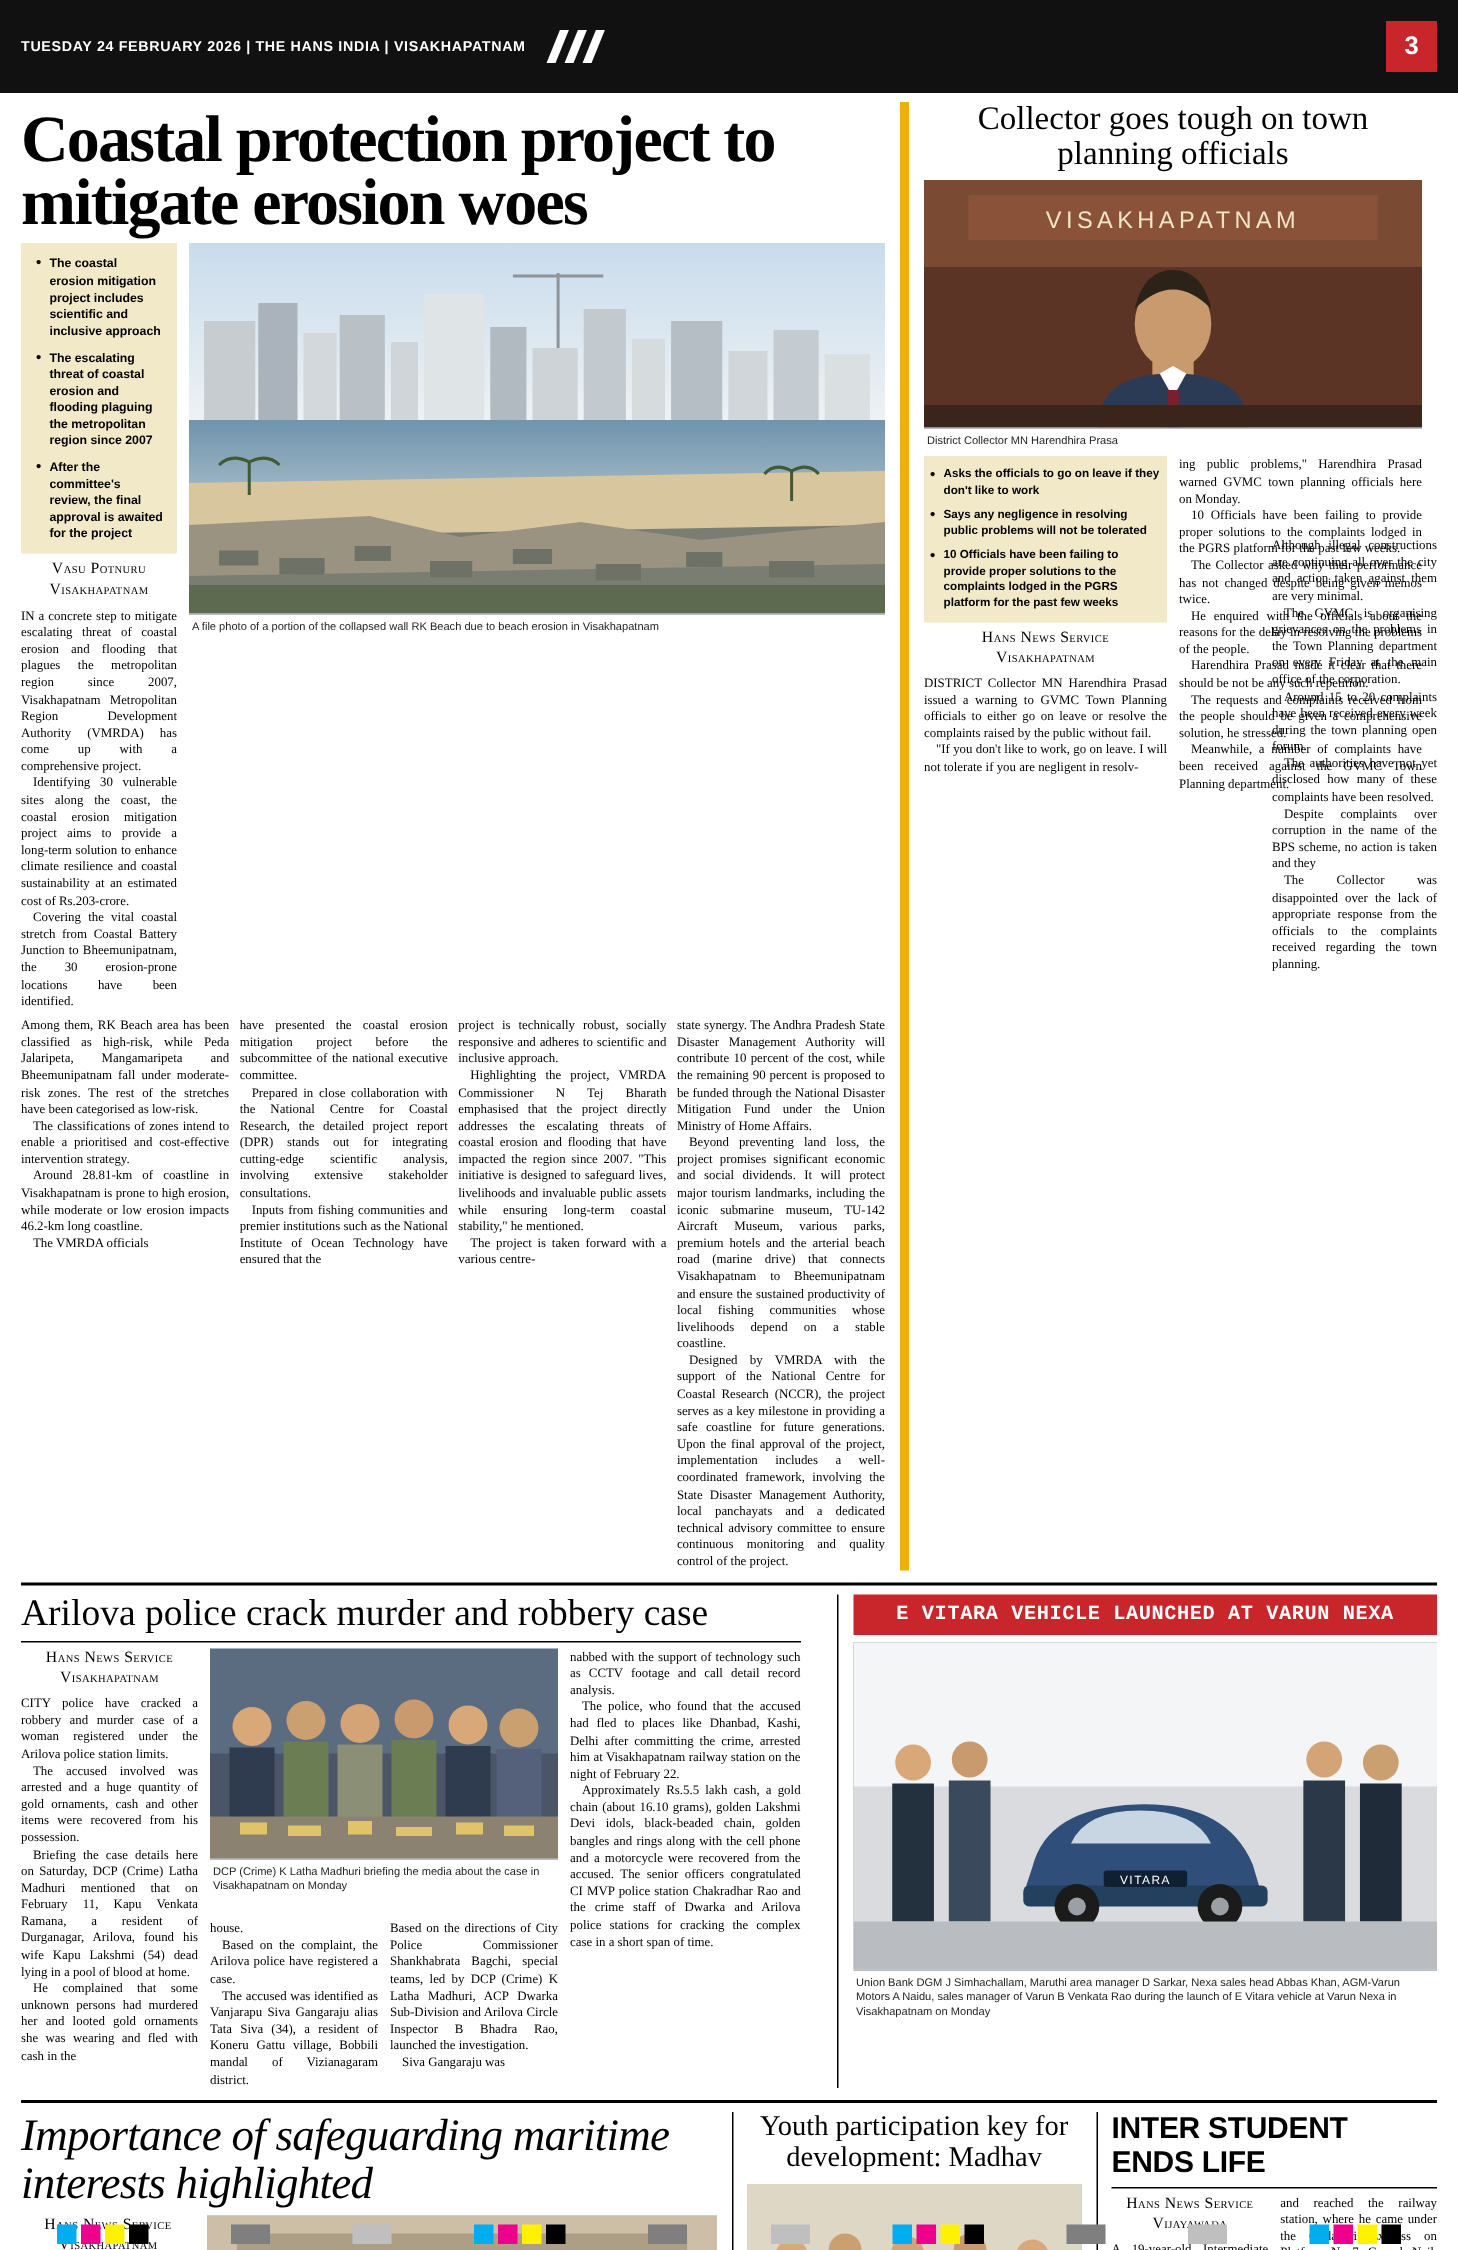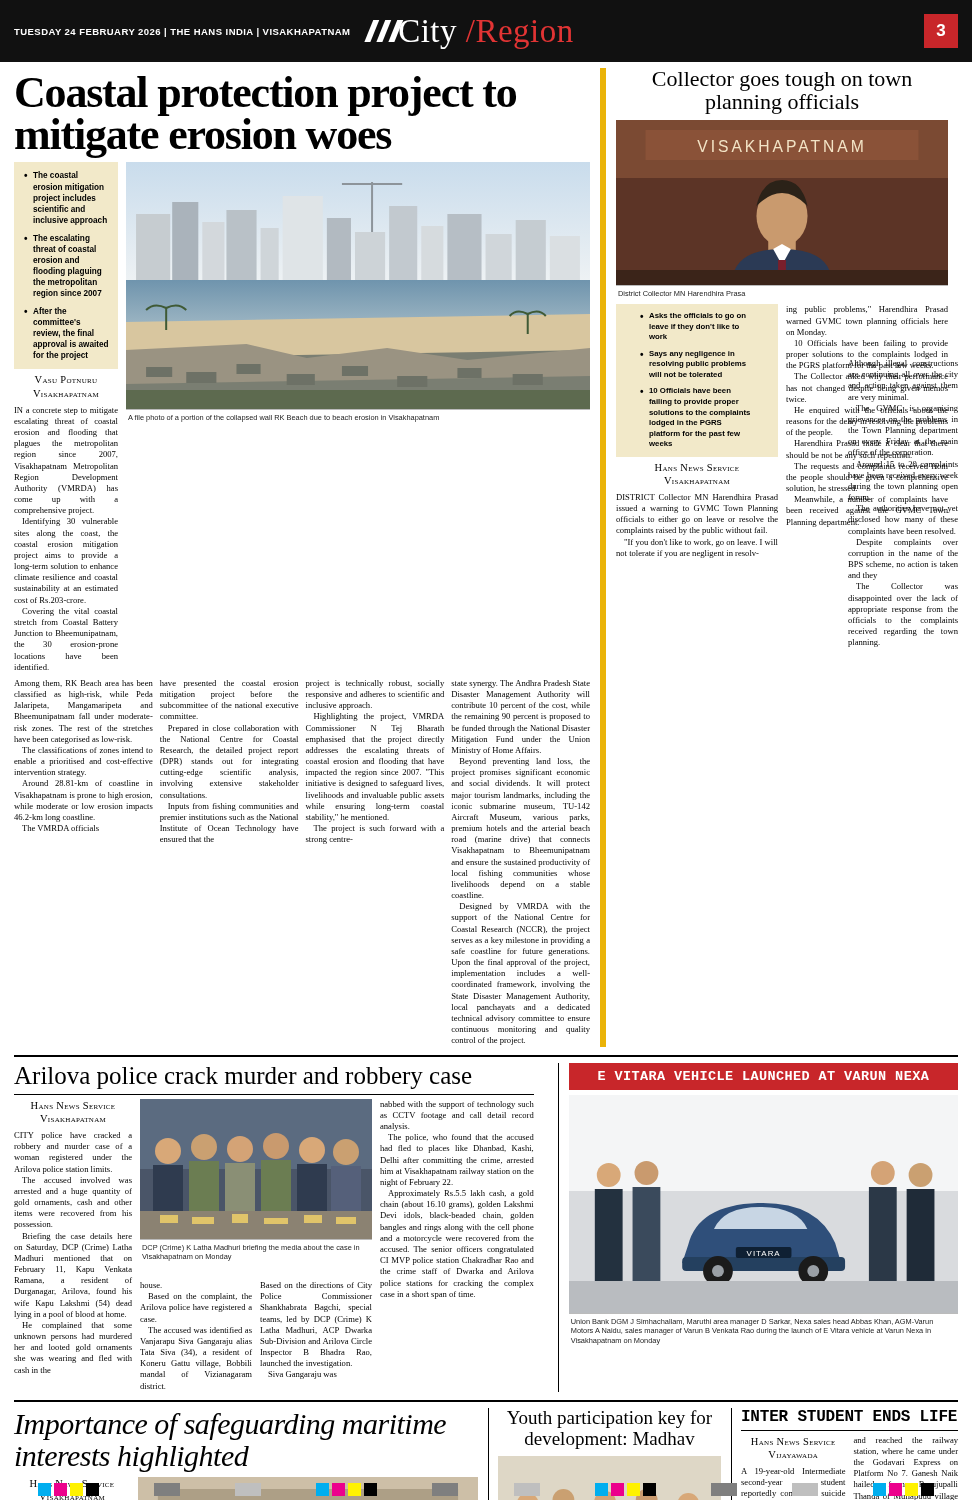--- a/index.html
+++ b/index.html
@@ -162,21 +162,21 @@
     text-align: center;
     font-weight: 400;
   }
   .r-cols {
     display: grid;
     grid-template-columns: 1fr 1fr;
     gap: 8px;
   }
   .darkbox {
     background: #f2e9c9;
-    padding: 7px 24px;
+    padding: 7px 4px;
     font-family: "Liberation Sans", sans-serif;
     font-size: 7.8px;
     line-height: 1.35;
     font-weight: 700;
   }
   .darkbox ul { margin:0; padding-left:9px; list-style:none;}
   .darkbox li { margin-bottom:6px; position:relative;}
   .darkbox li:last-child{margin-bottom:0;}
   .darkbox li:before{content:"•";position:absolute;left:-9px;top:-1px;font-size:10px;}
 
@@ -204,39 +204,36 @@
   .cb-bar { width:26px; height:13px; display:block;}
 
   .sec-head-serif-italic {
     font-family:"Liberation Serif", serif;
     font-style: italic;
     font-size: 30px;
     line-height: 1.06;
     letter-spacing: -0.5px;
   }
   .small-head {
-    font-family:Liberation Mono, monospace;
-    font-weight:700; font-size:16px; letter-spacing:-.2px;
+    font-family:Liberation Sans, sans-serif;
+    font-weight:700; font-size:20px; letter-spacing:-.2px;
   }
 </style>
 </head>
 <body>
 
 <div class="page">
 
   <div class="masthead">
     <div class="dateline">TUESDAY 24 FEBRUARY 2026 | THE HANS INDIA | VISAKHAPATNAM</div>
     <div class="slash-deco">
         <i></i>
         <i></i>
         <i></i>
       </div>
-    <div class="section-title">
-      <span class="white">City </span><span class="red">/Region</span>
-    </div>
     <div class="page-num">3</div>
   </div>
 
   <div class="body-wrap">
 
     <div style="display:flex; gap:10px;">
 
       <div style="width:576px;">
         <div class="hl-serif lead-head">Coastal protection project to mitigate erosion woes</div>
 
@@ -333,21 +330,21 @@
               <p>The VMRDA officials</p>
             </div>
           <div class="col-text">
               <p class="first">have presented the coastal erosion mitigation project before the subcommittee of the national executive committee.</p>
               <p>Prepared in close collaboration with the National Centre for Coastal Research, the detailed project report (DPR) stands out for integrating cutting-edge scientific analysis, involving extensive stakeholder consultations.</p>
               <p>Inputs from fishing communities and premier institutions such as the National Institute of Ocean Technology have ensured that the</p>
             </div>
           <div class="col-text">
               <p class="first">project is technically robust, socially responsive and adheres to scientific and inclusive approach.</p>
               <p>Highlighting the project, VMRDA Commissioner N Tej Bharath emphasised that the project directly addresses the escalating threats of coastal erosion and flooding that have impacted the region since 2007. "This initiative is designed to safeguard lives, livelihoods and invaluable public assets while ensuring long-term coastal stability," he mentioned.</p>
-              <p>The project is such forward with a strong centre-</p>
+              <p>The project is taken forward with a various centre-</p>
             </div>
           <div class="col-text">
               <p class="first">state synergy. The Andhra Pradesh State Disaster Management Authority will contribute 10 percent of the cost, while the remaining 90 percent is proposed to be funded through the National Disaster Mitigation Fund under the Union Ministry of Home Affairs.</p>
               <p>Beyond preventing land loss, the project promises significant economic and social dividends. It will protect major tourism landmarks, including the iconic submarine museum, TU-142 Aircraft Museum, various parks, premium hotels and the arterial beach road (marine drive) that connects Visakhapatnam to Bheemunipatnam and ensure the sustained productivity of local fishing communities whose livelihoods depend on a stable coastline.</p>
               <p>Designed by VMRDA with the support of the National Centre for Coastal Research (NCCR), the project serves as a key milestone in providing a safe coastline for future generations. Upon the final approval of the project, implementation includes a well-coordinated framework, involving the State Disaster Management Authority, local panchayats and a dedicated technical advisory committee to ensure continuous monitoring and quality control of the project.</p>
             </div>
         </div>
       </div>
 
       <div style="width:348px; border-left:6px solid #eab308; padding-left:10px;">

